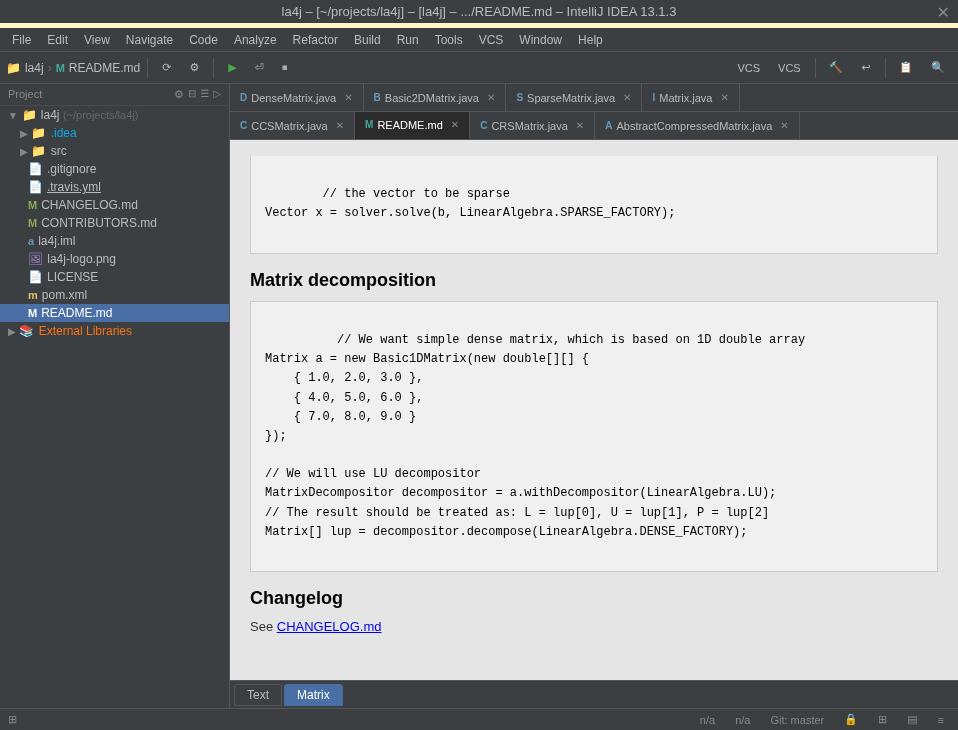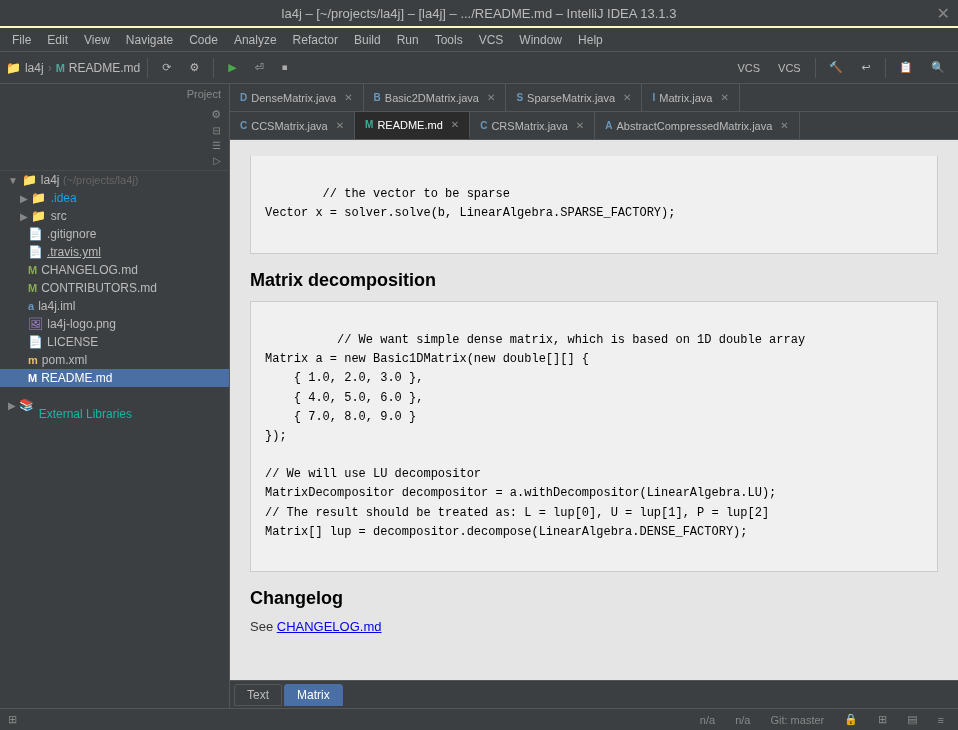--- a/index.html
+++ b/index.html
@@ -5,21 +5,21 @@
     * { box-sizing: border-box; margin: 0; padding: 0; }
     body { font-family: 'Arial', sans-serif; font-size: 12px; background: #3c3f41; color: #a9b7c6; overflow: hidden; width: 958px; height: 730px; }
 
     
     #title-bar {
       background: #3c3f41;
       color: #bbb;
       text-align: center;
       padding: 5px 0;
       font-size: 13px;
-      border-bottom: 2px solid #fef9c3;
+      border-bottom: 5px solid #fef9c3;
       position: relative;
       height: 28px;
       display: flex;
       align-items: center;
       justify-content: center;
     }
     #title-bar .close-btn {
       position: absolute;
       right: 8px;
       top: 50%;
@@ -79,24 +79,23 @@
       border-right: 1px solid #555;
       overflow-y: auto;
       flex-shrink: 0;
     }
     .sidebar-header {
       padding: 4px 8px;
       font-size: 11px;
       color: #888;
       background: #3c3f41;
       display: flex;
-      align-items: flex-end;
+      align-items: flex-start;
       gap: 4px;
       border-bottom: 1px solid #4a4a4a;
-      flex-direction: column;
     }
     .tree-item {
       padding: 2px 8px;
       cursor: pointer;
       display: flex;
       align-items: center;
       gap: 4px;
       white-space: nowrap;
       font-size: 12px;
     }
@@ -327,21 +326,21 @@
       <span style="color:#e8bf6a; font-size:11px; font-weight:bold;">m</span>
       <span style="color:#bbb;">pom.xml</span>
     </div>
     <div class="tree-item selected" style="padding-left:28px;">
       <span style="font-size:11px; font-weight:bold; color:#fff;">M</span>
       <span>README.md</span>
     </div>
     <div class="tree-item">
       <span class="tree-arrow">▶</span>
       <span style="color:#d4a843;">📚</span>
-      <span style="color:#14b8a6;margin-top:18px;">External Libraries</span>
+      <span style="color:#f97316;">External Libraries</span>
     </div>
   </div>
 
   <div id="editor-area">
 
     <div id="tab-bar">
       <div class="tab">
         <span style="color:#6897bb; font-weight:bold; font-size:10px;">D</span>
         <span>DenseMatrix.java</span>
         <span class="tab-close">✕</span>

